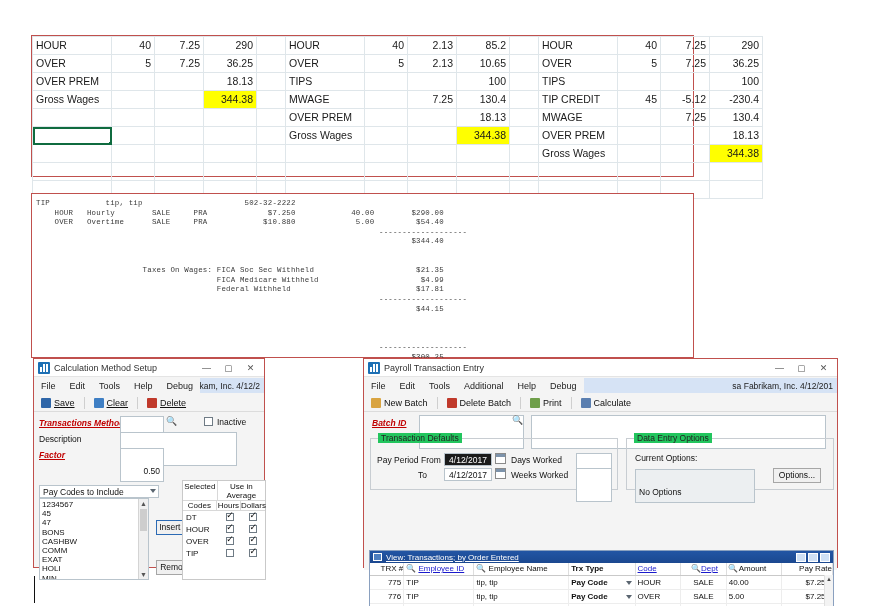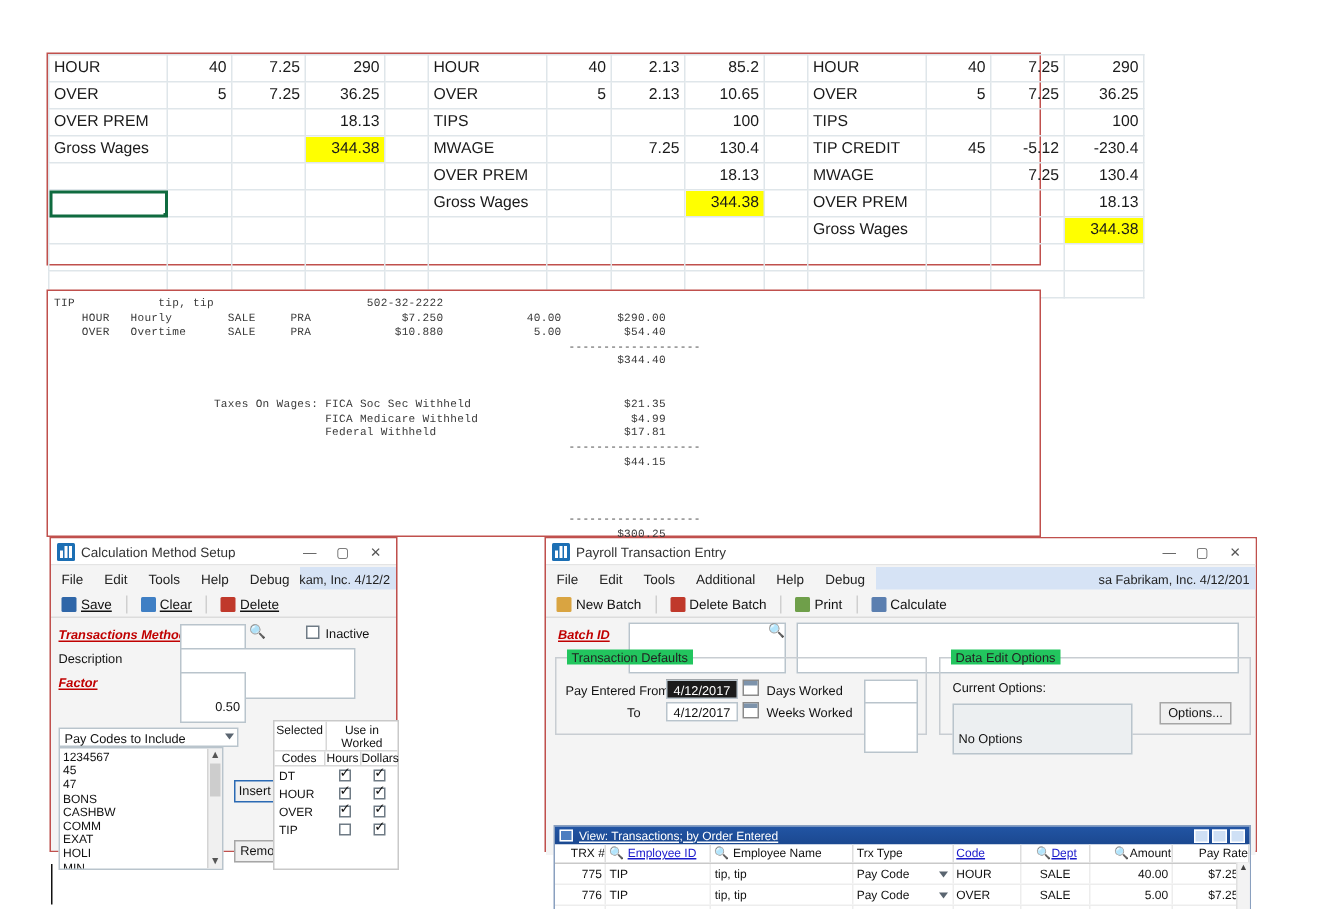--- a/index.html
+++ b/index.html
@@ -103,24 +103,24 @@
   #grid-caption .gcb{width:10px;height:9px;background:#cfe0f5;border:1px solid #fff;box-sizing:border-box;}
   #grid-head{display:flex;height:12px;font-size:8px;align-items:center;border-bottom:1px solid #c9c9c9;background:#fff;color:#111;}
   #grid-head .gh{height:12px;line-height:12px;border-right:1px solid #dedede;padding-left:2px;white-space:nowrap;overflow:hidden;box-sizing:border-box;}
   #grid-head .lnk{color:#1a1acc;text-decoration:underline;}
   .mag{color:#1a4f9c;}
   .grow{display:flex;height:13px;font-size:8px;align-items:center;border-bottom:1px solid #ededed;background:#fff;color:#111;}
   .grow .gc{height:13px;line-height:13px;border-right:1px solid #ededed;padding:0 2px;white-space:nowrap;overflow:hidden;box-sizing:border-box;}
   .w-trx{width:36px;text-align:right;}
   .w-emp{width:74px;}
   .w-nam{width:100px;}
-  .w-typ{width:70px;position:relative;}
+  .w-typ{width:70px;position:relative;font-weight:bold;}
   .w-cod{width:48px;}
   .w-dep{width:48px;text-align:center;}
-  .w-amt{width:58px;text-align:right;}
+  .w-amt{width:58px;text-align:left;}
   .w-rat{width:54px;text-align:right;}
   .dd{position:absolute;right:3px;top:5px;border-left:3px solid transparent;border-right:3px solid transparent;border-top:4px solid #5a6570;}
   #grid-scroll{position:absolute;right:0;top:24px;width:8px;bottom:0;background:#f3f3f3;border-left:1px solid #e0e0e0;}
   #grid-scroll .up{position:absolute;top:1px;left:1px;font-size:6px;color:#444;}
 
   
   #text-caret{left:34px;top:576px;width:1px;height:27px;background:#111;}
 </style>
 </head>
 <body>
@@ -370,21 +370,21 @@
         <span class="ar" style="bottom:0px;">▼</span>
       </div>
     </div>
 
     <span class="btn pri" style="left:122px;top:108px;width:40px;">Insert &gt;&gt;</span>
     <span class="btn" style="left:122px;top:148px;width:40px;">Remove</span>
 
     <div id="codes-grid">
       <div class="hdr">
         <span class="h1">Selected</span>
-        <span class="h2">Use in Worked</span>
+        <span class="h2">Use in Average</span>
       </div>
       <div class="hdr2">
         <span class="a">Codes</span>
         <span class="b">Hours</span>
         <span class="c">Dollars</span>
       </div>
       <div id="codes-rows">
           <div class="row">
             <span class="a">DT</span>
             <span class="b">
@@ -470,34 +470,34 @@
   </div>
 
   <div id="pte-body">
     <span class="fld-lab req" style="left:8px;top:6px;">Batch ID</span>
     <span class="tbox" style="left:55px;top:3px;width:105px;">TIP</span>
     <span class="lookup" style="left:148px;top:3px;">🔍</span>
     <span class="tbox" style="left:167px;top:3px;width:295px;"></span>
 
     <div class="group" style="left:6px;top:26px;width:248px;height:52px;">
       <span class="gl">Transaction Defaults</span>
-      <span class="fld-lab" style="left:6px;top:16px;">Pay Entered From</span>
+      <span class="fld-lab" style="left:6px;top:16px;">Pay Period From</span>
       <span class="datefld sel" style="left:73px;top:14px;width:48px;">4/12/2017</span>
       <span class="calicon" style="left:124px;top:14px;"></span>
       <span class="fld-lab" style="left:47px;top:31px;">To</span>
       <span class="datefld" style="left:73px;top:29px;width:48px;">4/12/2017</span>
       <span class="calicon" style="left:124px;top:29px;"></span>
       <span class="fld-lab" style="left:140px;top:16px;">Days Worked</span>
       <span class="tbox r" style="left:205px;top:14px;width:36px;"></span>
       <span class="fld-lab" style="left:140px;top:31px;">Weeks Worked</span>
       <span class="tbox r" style="left:205px;top:29px;width:36px;"></span>
     </div>
 
     <div class="group" style="left:262px;top:26px;width:208px;height:52px;">
-      <span class="gl">Data Edit Options</span>
+      <span class="gl">Data Entry Options</span>
       <span class="fld-lab" style="left:8px;top:14px;">Current Options:</span>
       <span class="tbox" style="left:8px;top:30px;width:120px;background:#eceff1;">No Options</span>
       <span class="btn" style="left:146px;top:29px;width:48px;">Options...</span>
     </div>
 
     <div id="pte-grid">
       <div id="grid-caption">
         <span class="gc-left"></span>
         <span class="txt">View: Transactions; by Order Entered</span>
         <span class="gc-btns">

